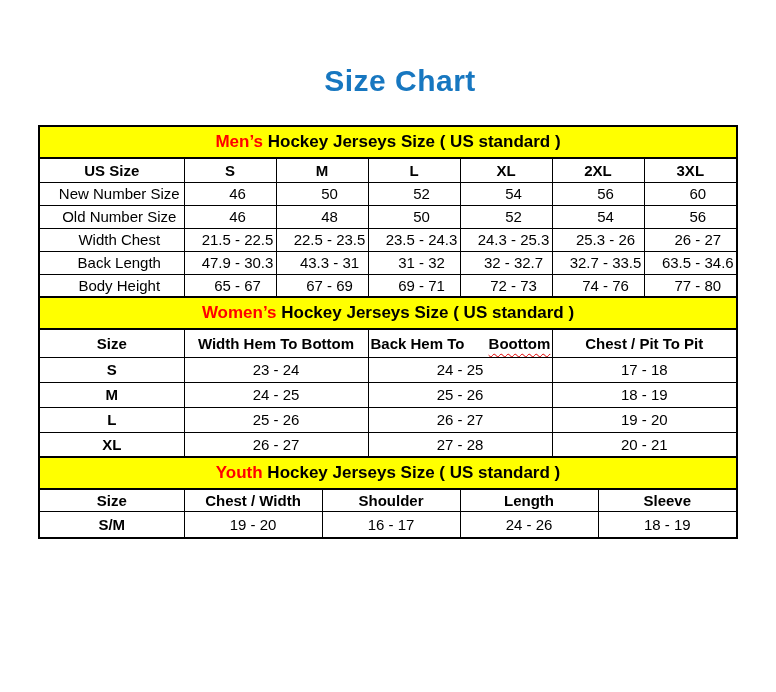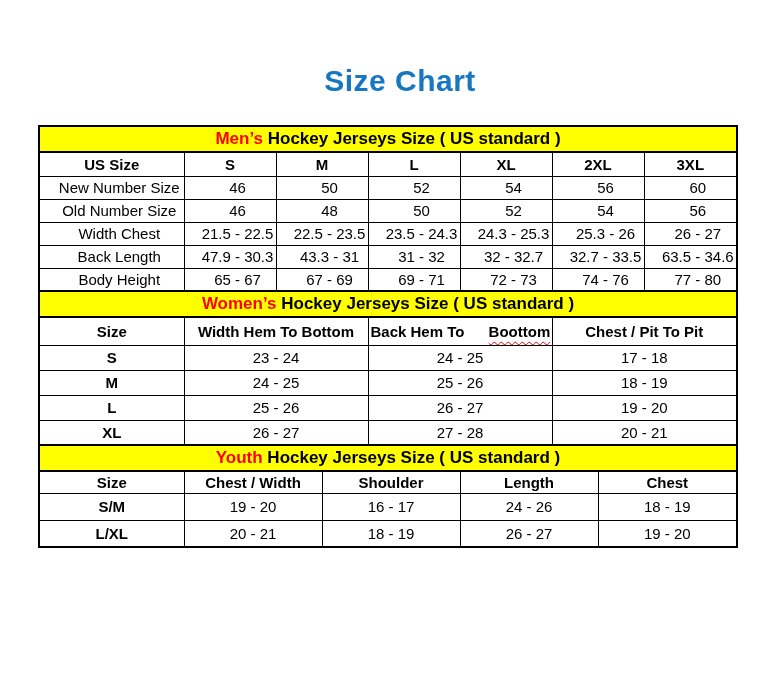--- a/index.html
+++ b/index.html
@@ -24,21 +24,21 @@
     border-collapse:collapse;table-layout:fixed;width:698px;
     border:2px solid #000;
   }
   table + table{margin-top:-2px;}
   td,th{
     border:1px solid #000;text-align:center;vertical-align:middle;
     font-size:15px;padding:0 2px;white-space:nowrap;overflow:hidden;
   }
   tr.banner td{
     background:var(--banner-yellow);
-    font-weight:700;font-size:17px;height:26px;
+    font-weight:700;font-size:17px;height:32px;
     border:2px solid #000;
   }
   .hl{color:var(--highlight-red);}
   th{font-weight:700;}
   .bold{font-weight:700;}
   .typo{
     text-decoration:underline;
     text-decoration-style:wavy;
     text-decoration-color:#e00000;
     text-decoration-thickness:1px;
@@ -185,32 +185,25 @@
     </colgroup>
     <tbody>
         <tr class="banner">
       <td colspan="5"><span class="hl">Youth</span><span> Hockey Jerseys Size ( US standard )</span></td>
     </tr>
     <tr class="head">
       <th>Size</th>
       <th>Chest / Width</th>
       <th>Shoulder</th>
       <th>Length</th>
-      <th>Chest</th>
+      <th>Sleeve</th>
     </tr>
     <tr class="data">
       <td class="bold">S/M</td>
       <td>19 - 20</td>
       <td>16 - 17</td>
       <td>24 - 26</td>
       <td>18 - 19</td>
     </tr>
-    <tr class="data">
-      <td class="bold">L/XL</td>
-      <td>20 - 21</td>
-      <td>18 - 19</td>
-      <td>26 - 27</td>
-      <td>19 - 20</td>
-    </tr>
   </tbody>
     </table>
 
 </div>
 
 </body></html>

